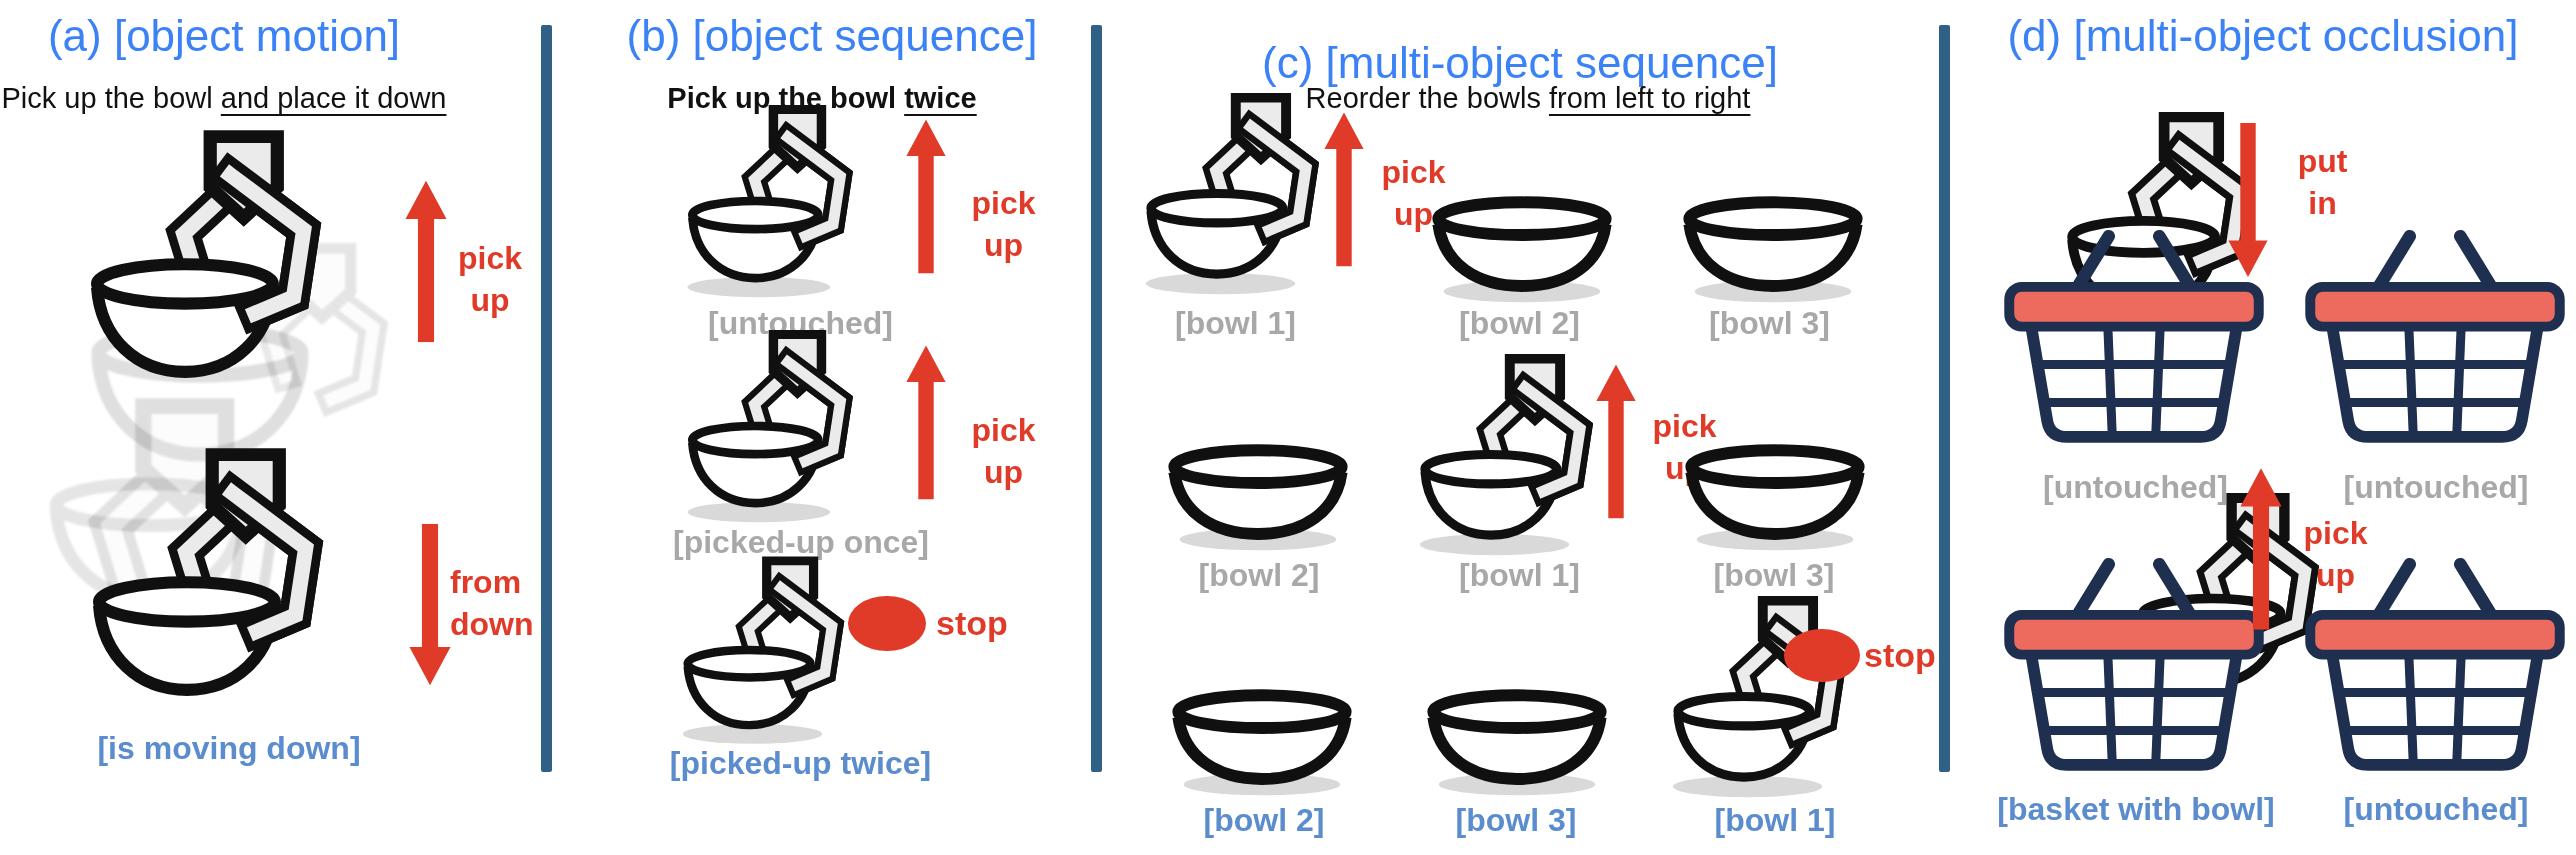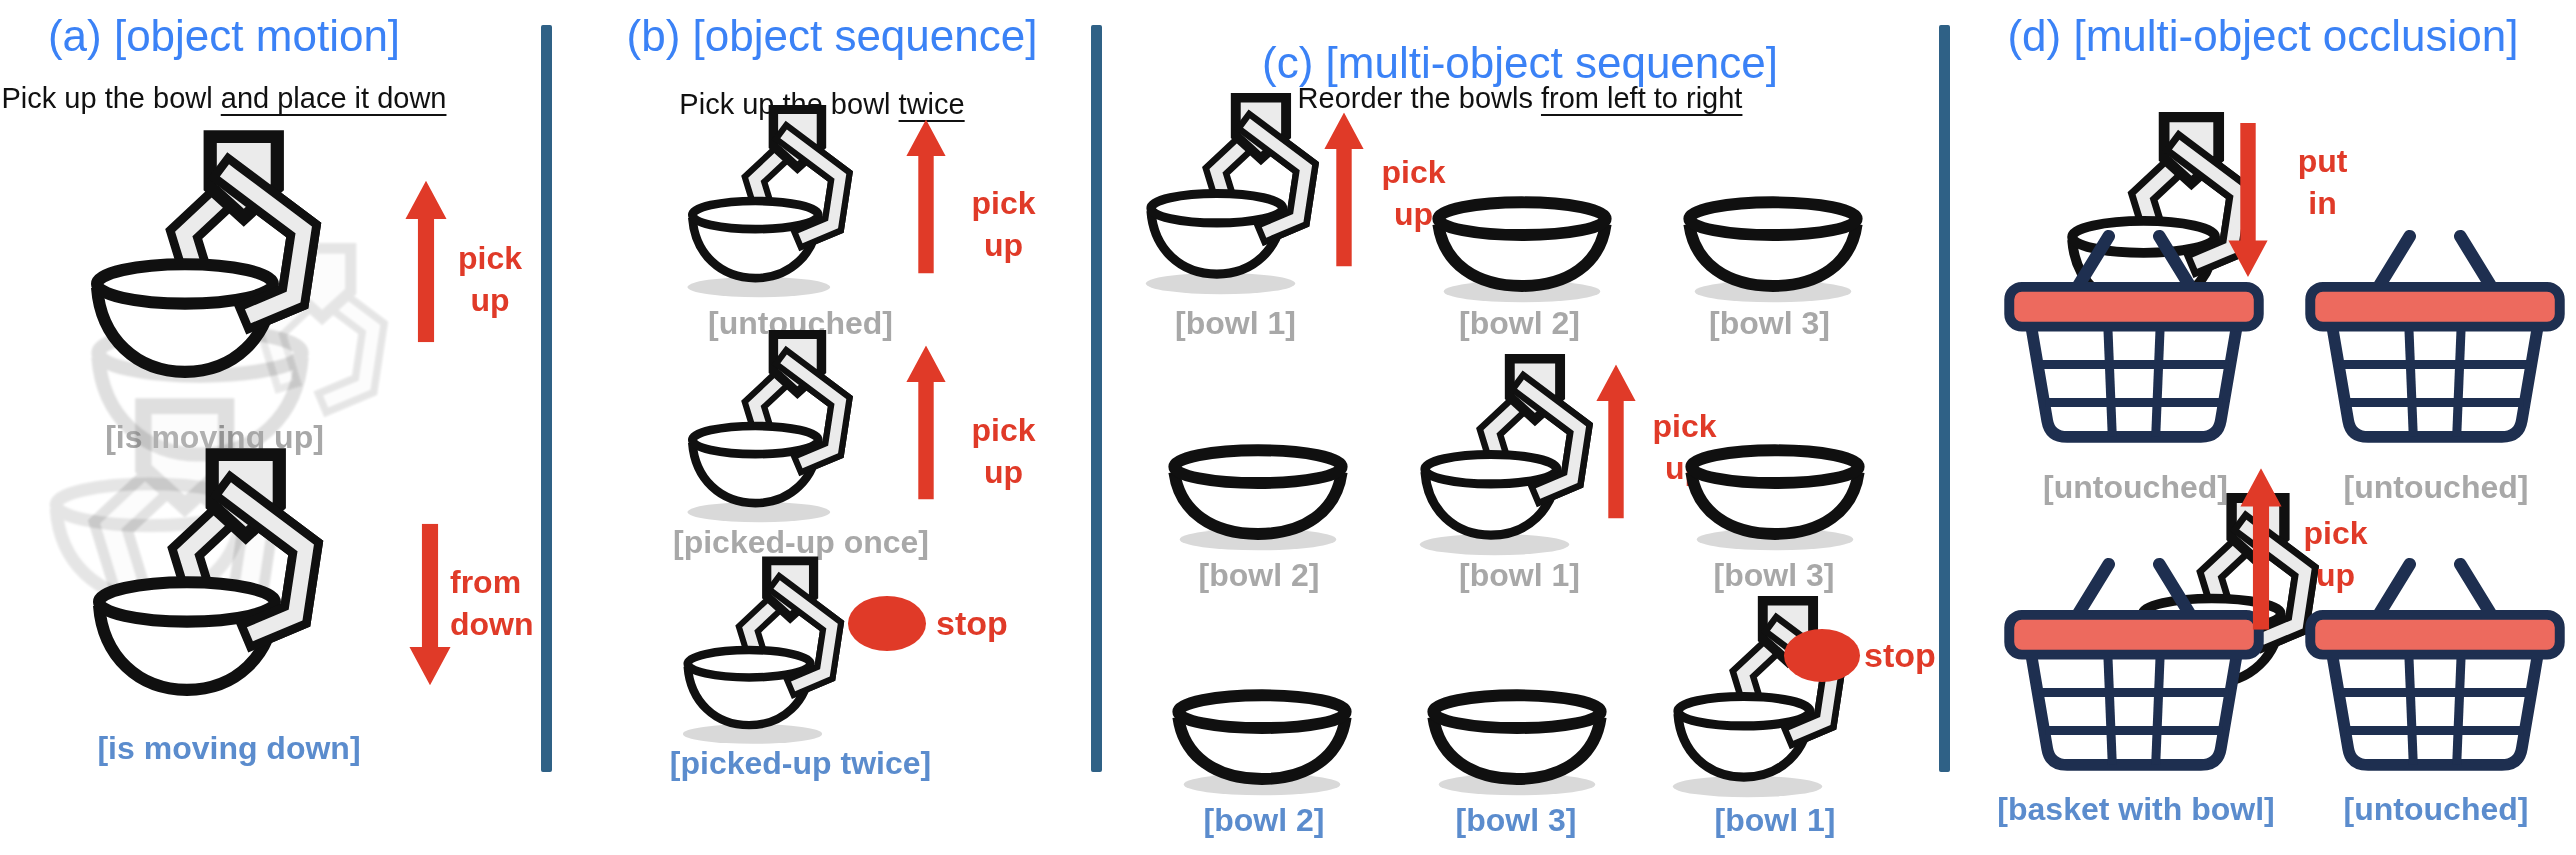--- a/index.html
+++ b/index.html
@@ -103,21 +103,20 @@
     <svg class="abs icon" viewBox="0 0 300 265" style="left:76px;top:130px;width:305px;height:270px;">
         <use href="#sym-gb" width="100%" height="100%"></use>
       </svg>
     <svg class="abs icon" viewBox="0 0 60 220" style="left:404px;top:170px;width:44px;height:183px;">
         <use href="#sym-arrow-up" width="100%" height="100%"></use>
       </svg>
     <div class="abs anno" style="left:433px;top:238px;width:114px;">
       <div>pick</div>
       <div>up</div>
     </div>
-    <div class="abs state" style="left:24px;top:419px;width:381px;">[is moving up]</div>
 
     <svg class="abs icon ghost" viewBox="0 0 220 210" style="left:43px;top:398px;width:276px;height:264px;">
         <use href="#sym-gripper-only" width="100%" height="100%"></use>
       </svg>
     <svg class="abs icon ghost2" viewBox="0 0 220 160" style="left:40px;top:469px;width:219px;height:159px;">
         <use href="#sym-bowl-only" width="100%" height="100%"></use>
       </svg>
     <svg class="abs icon" viewBox="0 0 300 265" style="left:78px;top:448px;width:305px;height:270px;">
         <use href="#sym-gb" width="100%" height="100%"></use>
       </svg>
@@ -128,21 +127,21 @@
       <div>from</div>
       <div>down</div>
     </div>
     <div class="abs state blue" style="left:24px;top:730px;width:410px;">[is moving down]</div>
   </div>
 
   <div class="sep" style="left:541px;"></div>
 
   <div class="panel" style="left:553px;width:538px;">
     <div class="abs title" style="left:0;top:11.4px;width:538px;padding-left:10px;">(b) [object sequence]</div>
-    <div class="abs instr" style="left:0;top:76px;width:538px;">
+    <div class="abs instr" style="left:0;top:70px;width:538px;font-weight:bold;">
       <span>Pick up the bowl </span><span class="u">twice</span>
     </div>
 
     <svg class="abs icon" viewBox="0 0 300 265" style="left:124px;top:105px;width:219px;height:193px;">
         <use href="#sym-gb-sh" width="100%" height="100%"></use>
       </svg>
     <svg class="abs icon" viewBox="0 0 60 220" style="left:352px;top:107px;width:42px;height:179px;">
         <use href="#sym-arrow-up" width="100%" height="100%"></use>
       </svg>
     <div class="abs anno" style="left:395px;top:183px;width:111px;">
@@ -168,21 +167,21 @@
       </svg>
     <div class="abs stop-dot" style="left:295px;top:596px;width:78px;height:55px;"></div>
     <div class="abs stopword" style="left:383px;top:604px;width:114px;">stop</div>
     <div class="abs state blue" style="left:19px;top:745px;width:457px;">[picked-up twice]</div>
   </div>
 
   <div class="sep" style="left:1091px;"></div>
 
   <div class="panel" style="left:1102px;width:836px;">
     <div class="abs title" style="left:0;top:11.4px;width:836px;margin-top:27px;">(c) [multi-object sequence]</div>
-    <div class="abs instr" style="left:0;top:70px;width:836px;">
+    <div class="abs instr" style="left:0;top:70px;width:836px;padding-left:8px;">
       <span>Reorder the bowls </span><span class="u">from left to right</span>
     </div>
 
     <svg class="abs icon" viewBox="0 0 300 265" style="left:33px;top:93px;width:229px;height:202px;">
         <use href="#sym-gb-sh" width="100%" height="100%"></use>
       </svg>
     <svg class="abs icon" viewBox="0 0 60 220" style="left:221px;top:99px;width:42px;height:181px;">
         <use href="#sym-arrow-up" width="100%" height="100%"></use>
       </svg>
     <div class="abs anno" style="left:259px;top:152px;width:105px;">

